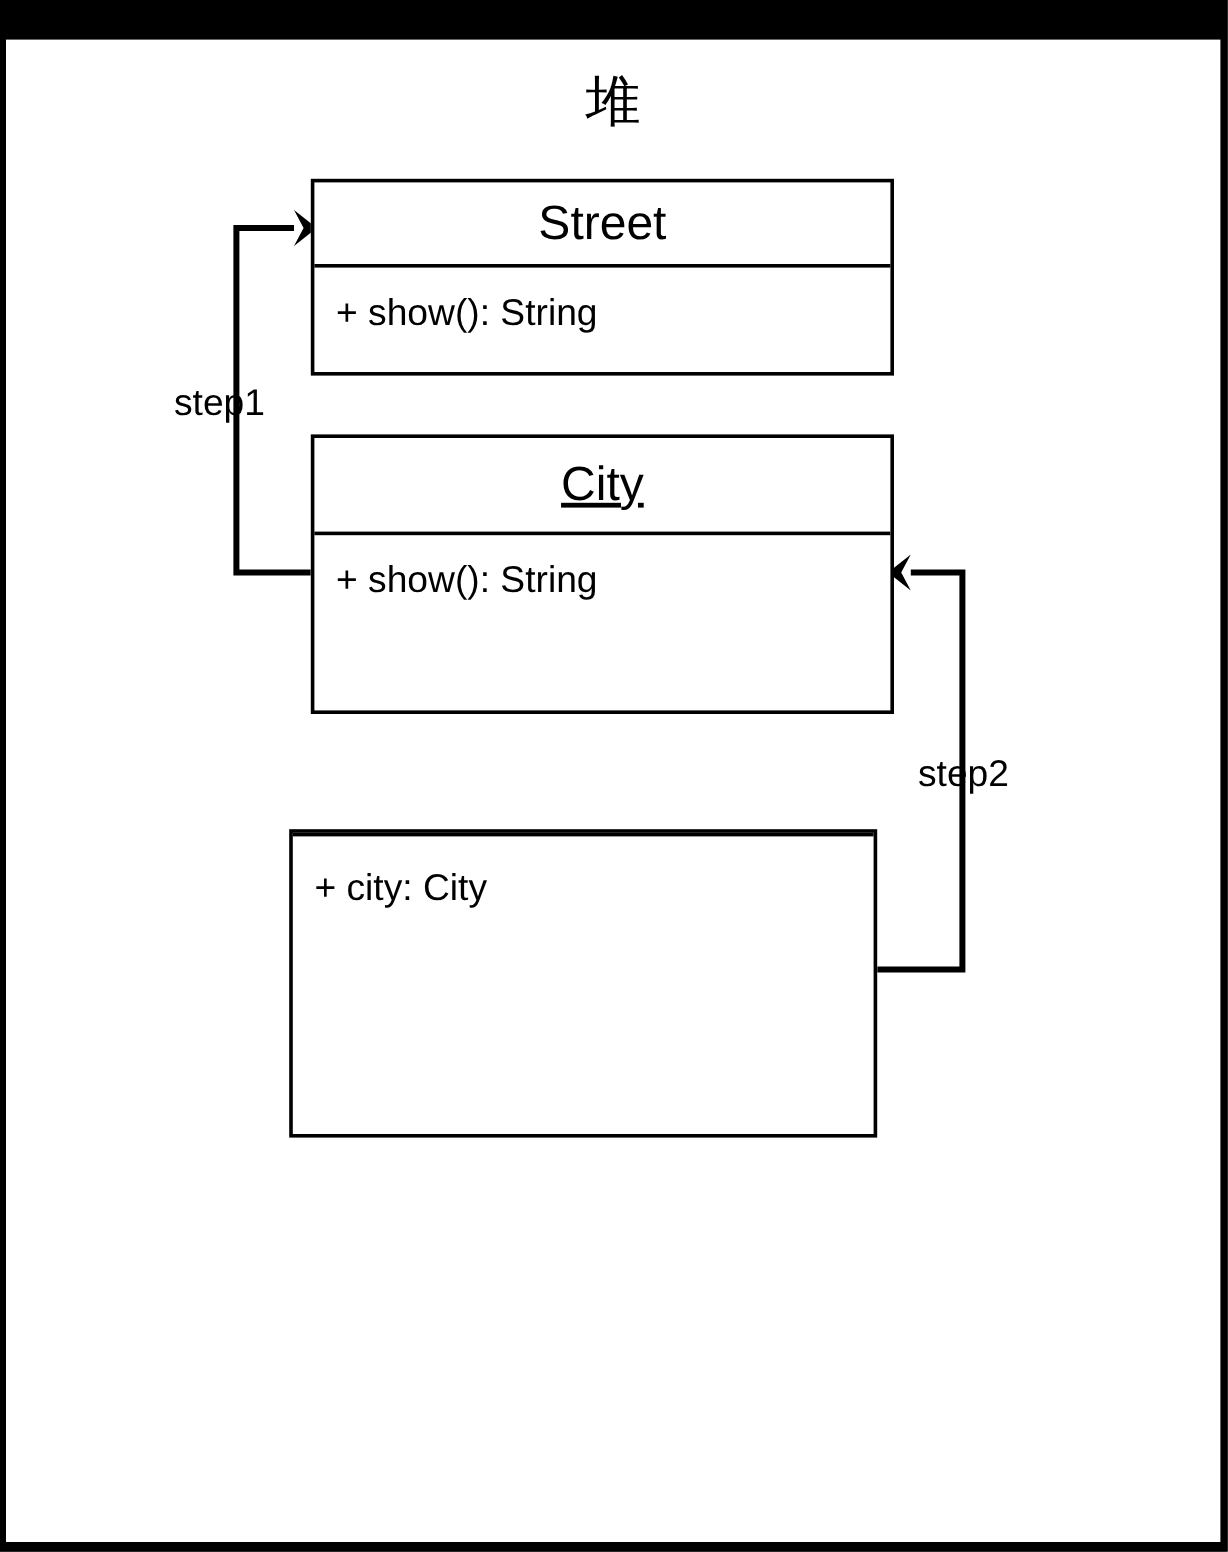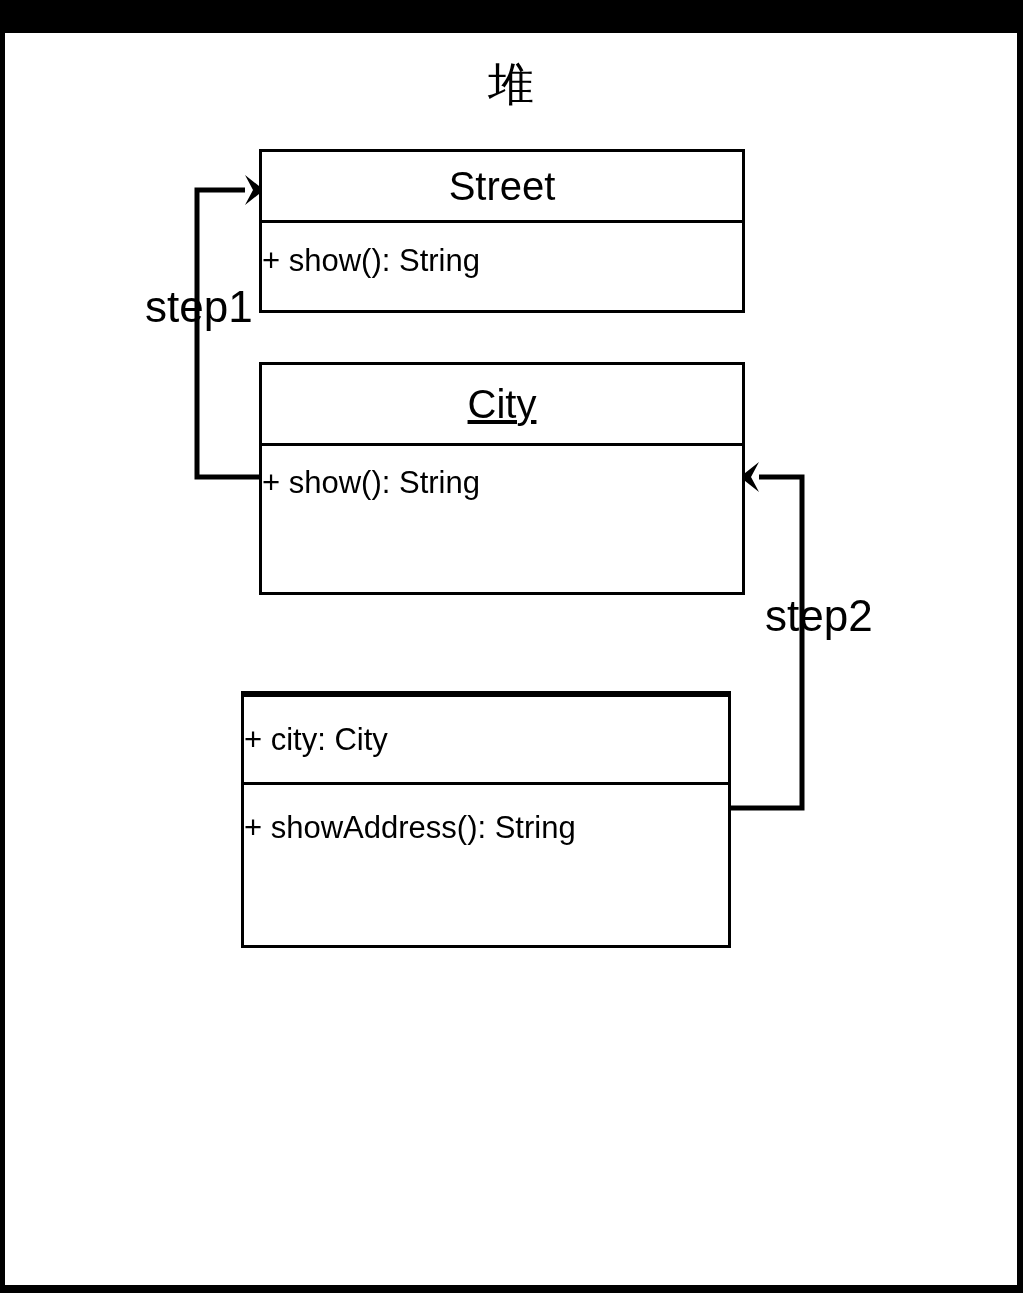--- a/index.html
+++ b/index.html
@@ -56,21 +56,21 @@
     justify-content: center;
     white-space: nowrap;
   }
   .class-row {
     text-align: left;
     font-size: 31px;
     color: #000000;
     box-sizing: border-box;
     display: flex;
     align-items: center;
-    padding-left: 0;
+    padding-left: 18px;
     border-top: 3px solid #000000;
     white-space: nowrap;
   }
   
   #class-street {
     left: 254px;
     top: 116px;
     width: 486px;
     height: 164px;
   }
@@ -90,24 +90,25 @@
     left: 236px;
     top: 658px;
     width: 490px;
     height: 257px;
   }
   #class-province .class-name { height: 75px; }
   #class-province .class-row  { height: 88px; }
 
   .edge-label {
     position: absolute;
-    font-size: 44px;
+    font-size: 31px;
     color: #000000;
     white-space: nowrap;
     background: transparent;
+    margin-top: 36px;
   }
   #label-step1 { left: 140px; top: 249px; }
   #label-step2 { left: 760px; top: 558px; }
 
   svg.connectors {
     position: absolute;
     left: 0;
     top: 0;
     width: 1012px;
     height: 1252px;
@@ -139,20 +140,19 @@
       <div class="class-row">+ show(): String</div>
     </div>
 
     <div class="uml-class" id="class-city">
       <div class="class-name">City</div>
       <div class="class-row">+ show(): String</div>
     </div>
 
     <div class="uml-class" id="class-province">
       <div class="class-row">+ city: City</div>
-      <div class="class-row">+ showAddress(): String</div>
     </div>
 
     <div class="edge-label" id="label-step1">step1</div>
     <div class="edge-label" id="label-step2">step2</div>
 
   </div>
 </div>
 
 </body></html>

